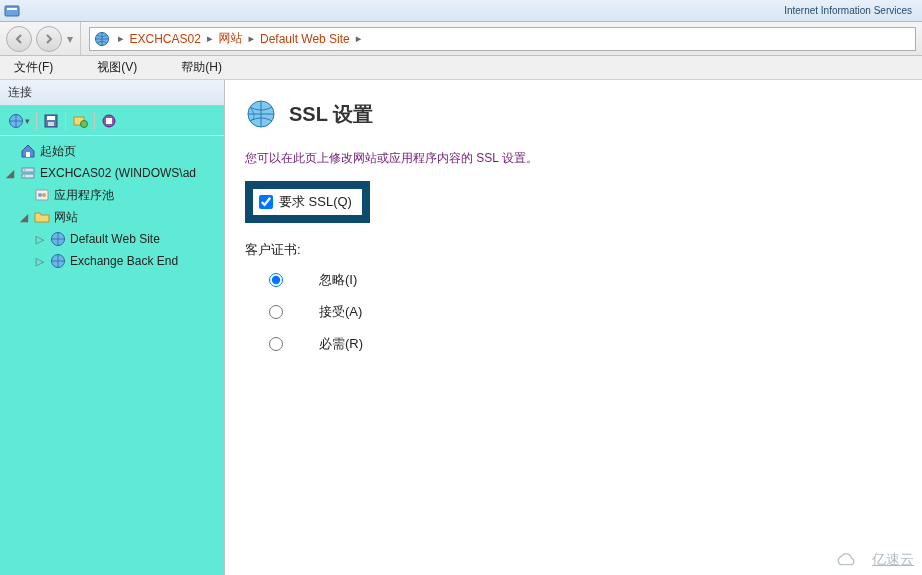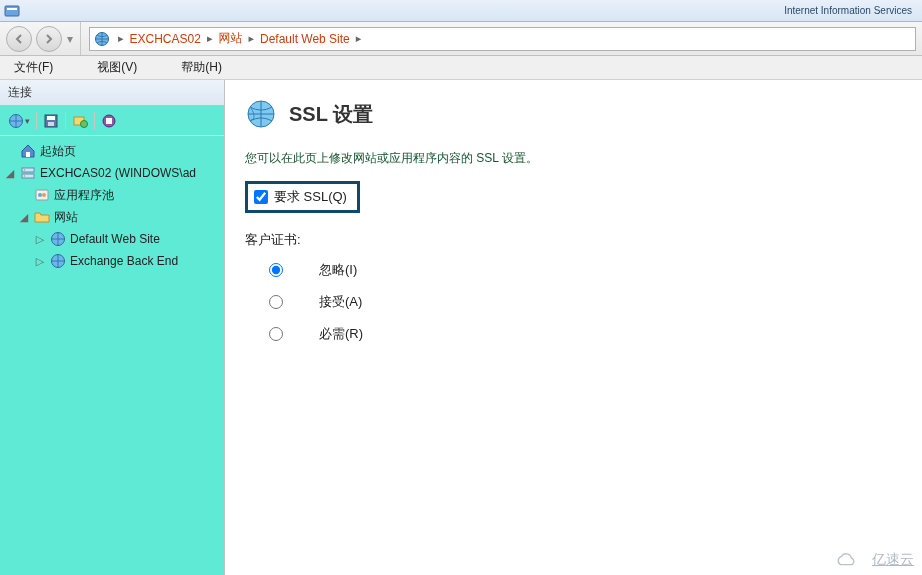--- a/index.html
+++ b/index.html
@@ -39,23 +39,23 @@
     .tree-toggle { width: 12px; text-align: center; color: #666; font-size: 11px; }
     .tree-icon { width: 16px; height: 16px; margin: 0 4px; flex-shrink: 0; }
     .indent-1 { padding-left: 18px; }
     .indent-2 { padding-left: 34px; }
 
     
     .right-pane { flex: 1; padding: 18px 20px; background: #fff; overflow: hidden; position: relative; }
     .page-title-row { display: flex; align-items: center; gap: 12px; margin-bottom: 20px; }
     .page-title-icon { width: 32px; height: 32px; }
     .page-title { font-size: 20px; color: #333; font-weight: bold; }
-    .page-desc { font-size: 12px; color: #14532d; margin-bottom: 14px; }
-
-    .highlight-box { display: inline-flex; align-items: center; border: 3px solid #0c4a6e; padding: 4px 10px 4px 6px; margin-bottom: 18px; }
+    .page-desc { font-size: 12px; color: #701a75; margin-bottom: 14px; }
+
+    .highlight-box { display: inline-flex; align-items: center; border: 8px solid #0c4a6e; padding: 4px 10px 4px 6px; margin-bottom: 18px; }
     .highlight-box input[type=checkbox] { width: 14px; height: 14px; margin-right: 6px; }
     .highlight-box label { font-size: 13px; color: #222; }
 
     .section-label { font-size: 13px; color: #222; margin-bottom: 12px; }
     .radio-group { padding-left: 24px; }
     .radio-row { display: flex; align-items: center; margin-bottom: 14px; gap: 28px; }
     .radio-row input[type=radio] { width: 14px; height: 14px; margin-right: 8px; }
     .radio-row label { font-size: 13px; color: #222; }
 
     

